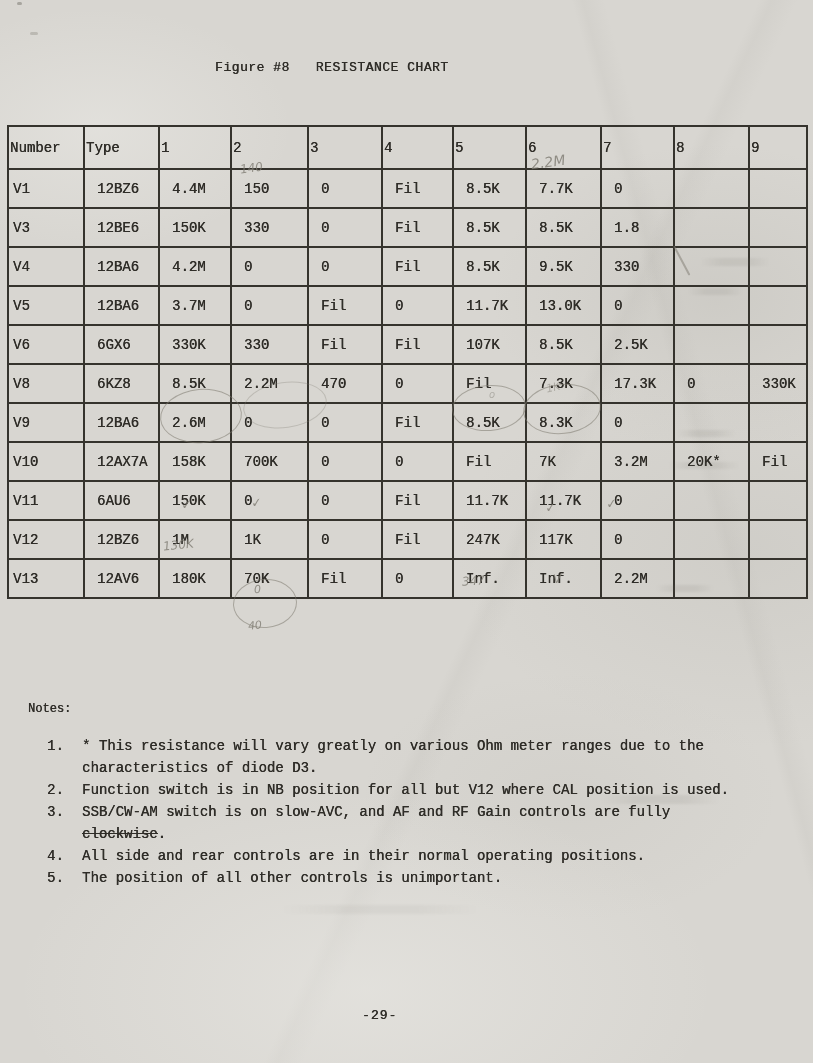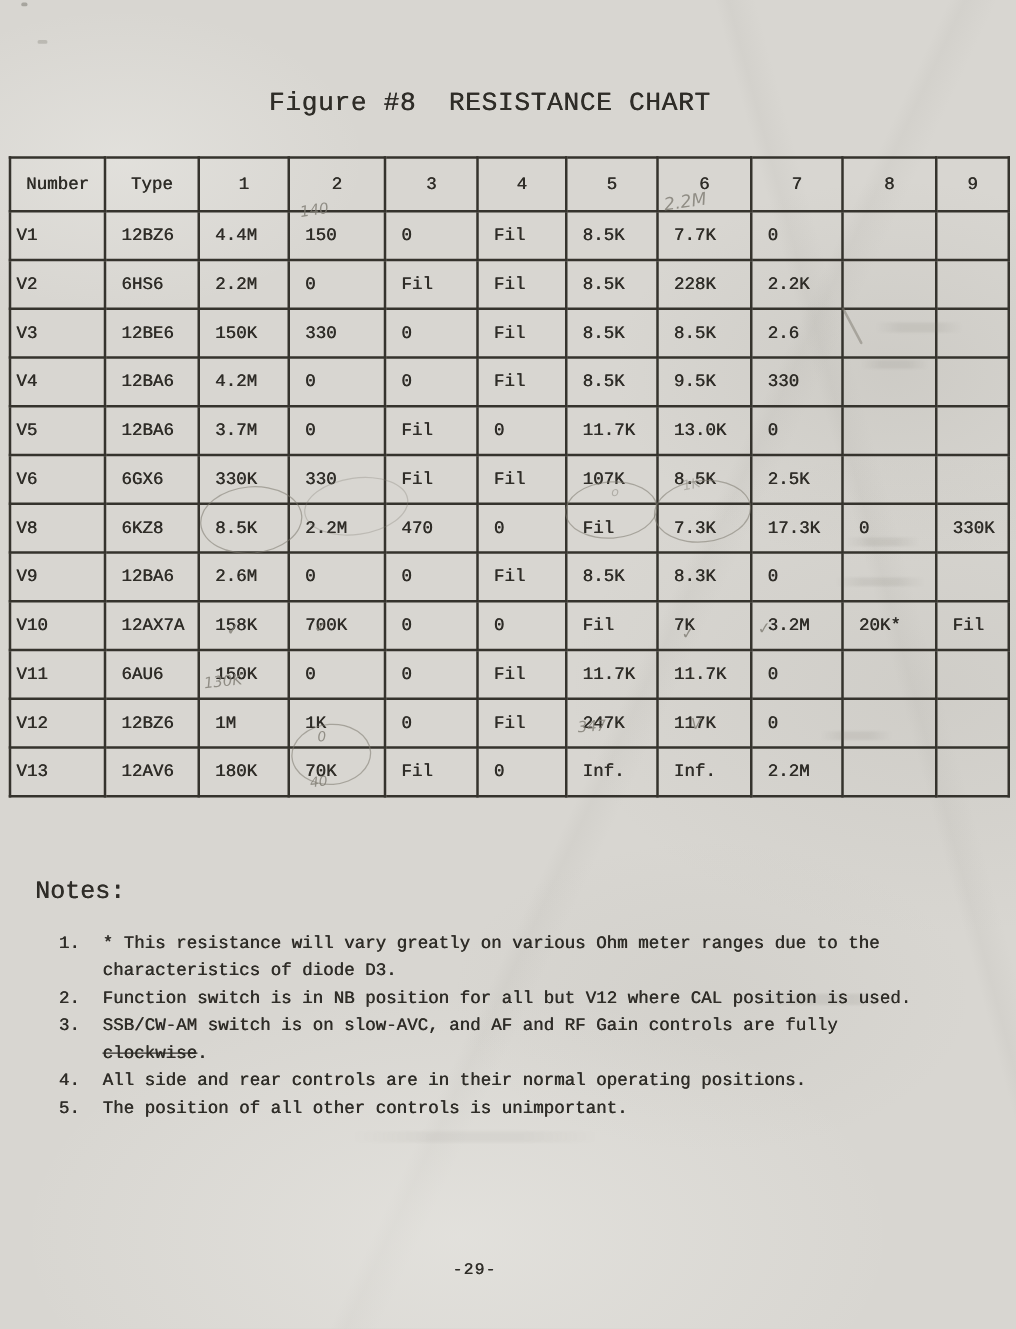--- a/index.html
+++ b/index.html
@@ -17,57 +17,57 @@
       radial-gradient(ellipse 420px 280px at 92% 52%, rgba(145,143,135,0.12), transparent 70%),
       radial-gradient(ellipse 260px 160px at 12% 12%, rgba(235,234,230,0.5), transparent 75%),
       radial-gradient(ellipse 500px 280px at 45% 93%, rgba(238,237,233,0.45), transparent 70%),
       radial-gradient(ellipse 300px 180px at 70% 75%, rgba(150,148,140,0.08), transparent 70%),
       linear-gradient(115deg, transparent 58%, rgba(120,118,110,0.05) 59%, transparent 61%),
       linear-gradient(75deg, transparent 78%, rgba(120,118,110,0.05) 79%, transparent 81%);
     color:#2f2d28;
   }
   .typed{ text-shadow:0.35px 0 0 currentColor; }
   .title{
-    position:absolute;left:215px;top:72px;font-size:21px;letter-spacing:0.5px;
+    position:absolute;left:215px;top:60px;font-size:13px;letter-spacing:0.5px;
     white-space:nowrap;
   }
   .title-gap{display:inline-block;width:26px;}
   table.chart{
     position:absolute;left:7px;top:125px;width:799px;
     border-collapse:collapse;table-layout:fixed;
     font-size:14px;
   }
   table.chart th, table.chart td{
     border:2px solid #35332d;
     font-weight:normal;
     vertical-align:middle;
     white-space:nowrap;
     overflow:hidden;
   }
-  table.chart th{height:39px;text-align:center;}
+  table.chart th{height:39px;text-align:left;}
   table.chart td{height:37px;text-align:left;padding:0 0 0 12px;}
   table.chart td.c-num{padding-left:4px;}
   .annotations{position:absolute;left:0;top:0;width:813px;height:1063px;pointer-events:none;}
   .pencil{
     position:absolute;
     font-family:"DejaVu Sans",sans-serif;font-style:italic;
     color:#7f7c73;opacity:0.8;white-space:nowrap;
   }
   .pencil.faint{opacity:0.45;}
   .p-ellipse{
     position:absolute;border:1.5px solid rgba(125,122,112,0.55);
     border-radius:50%;
   }
   .p-ellipse.faint{border-color:rgba(125,122,112,0.3);}
   .p-stroke{
     position:absolute;height:2px;background:rgba(125,122,112,0.5);
     border-radius:2px;transform-origin:left center;
   }
   .notes{position:absolute;left:28px;top:702px;width:760px;font-size:14px;}
-  .notes-label{margin-bottom:19px;font-size:20px;}
+  .notes-label{margin-bottom:19px;font-size:12px;}
   .note-item{display:flex;line-height:22px;}
   .note-num{width:35px;padding-left:19px;flex:none;}
   .note-text{flex:1;}
   .u{border-bottom:1.3px solid #2f2d28;padding-bottom:13px;}
   .pageno{position:absolute;left:362px;top:1008px;font-size:13px;letter-spacing:1px;}
   .smudge{position:absolute;opacity:0.1;background:linear-gradient(90deg,transparent,#6a675f 30%,#6a675f 70%,transparent);filter:blur(1px);}
   .speck{position:absolute;background:#76736b;opacity:0.5;border-radius:2px;}
 </style>
 </head>
 <body>
@@ -115,42 +115,29 @@
           <td class="c-val">150</td>
           <td class="c-val">0</td>
           <td class="c-val">Fil</td>
           <td class="c-val">8.5K</td>
           <td class="c-val">7.7K</td>
           <td class="c-val">0</td>
           <td class="c-val"></td>
           <td class="c-val"></td>
         </tr>
         <tr>
-          <td class="c-num">V2</td>
-          <td class="c-type">6HS6</td>
-          <td class="c-val">2.2M</td>
-          <td class="c-val">0</td>
-          <td class="c-val">Fil</td>
-          <td class="c-val">Fil</td>
-          <td class="c-val">8.5K</td>
-          <td class="c-val">228K</td>
-          <td class="c-val">2.2K</td>
-          <td class="c-val"></td>
-          <td class="c-val"></td>
-        </tr>
-        <tr>
           <td class="c-num">V3</td>
           <td class="c-type">12BE6</td>
           <td class="c-val">150K</td>
           <td class="c-val">330</td>
           <td class="c-val">0</td>
           <td class="c-val">Fil</td>
           <td class="c-val">8.5K</td>
           <td class="c-val">8.5K</td>
-          <td class="c-val">2.6</td>
+          <td class="c-val">1.8</td>
           <td class="c-val"></td>
           <td class="c-val"></td>
         </tr>
         <tr>
           <td class="c-num">V4</td>
           <td class="c-type">12BA6</td>
           <td class="c-val">4.2M</td>
           <td class="c-val">0</td>
           <td class="c-val">0</td>
           <td class="c-val">Fil</td>

